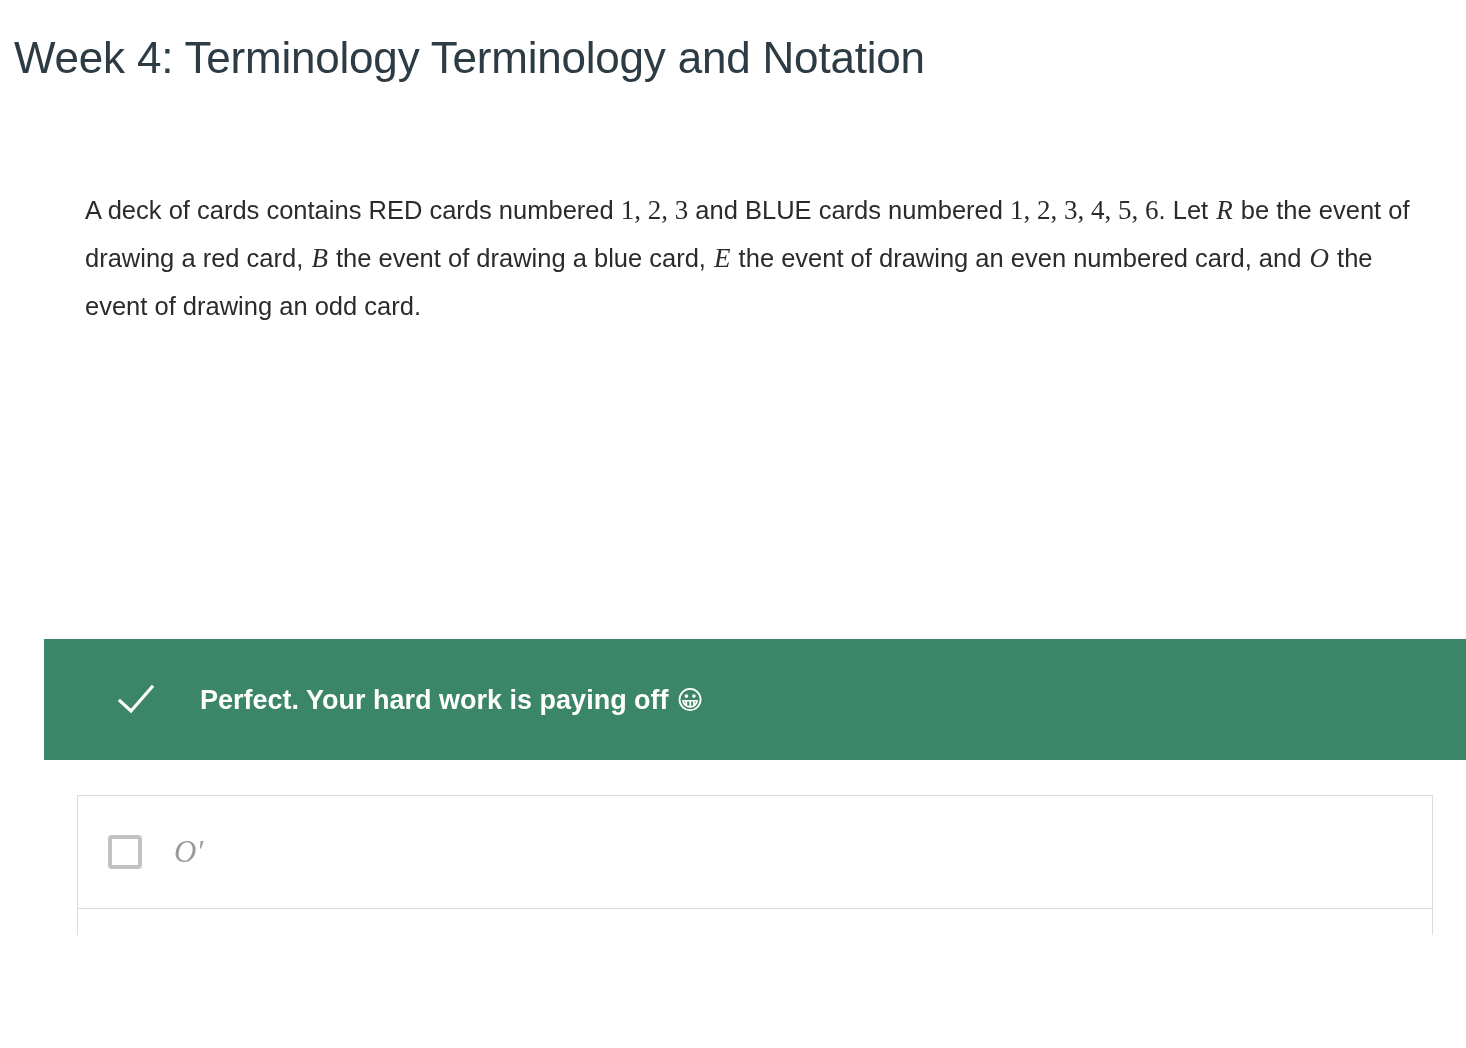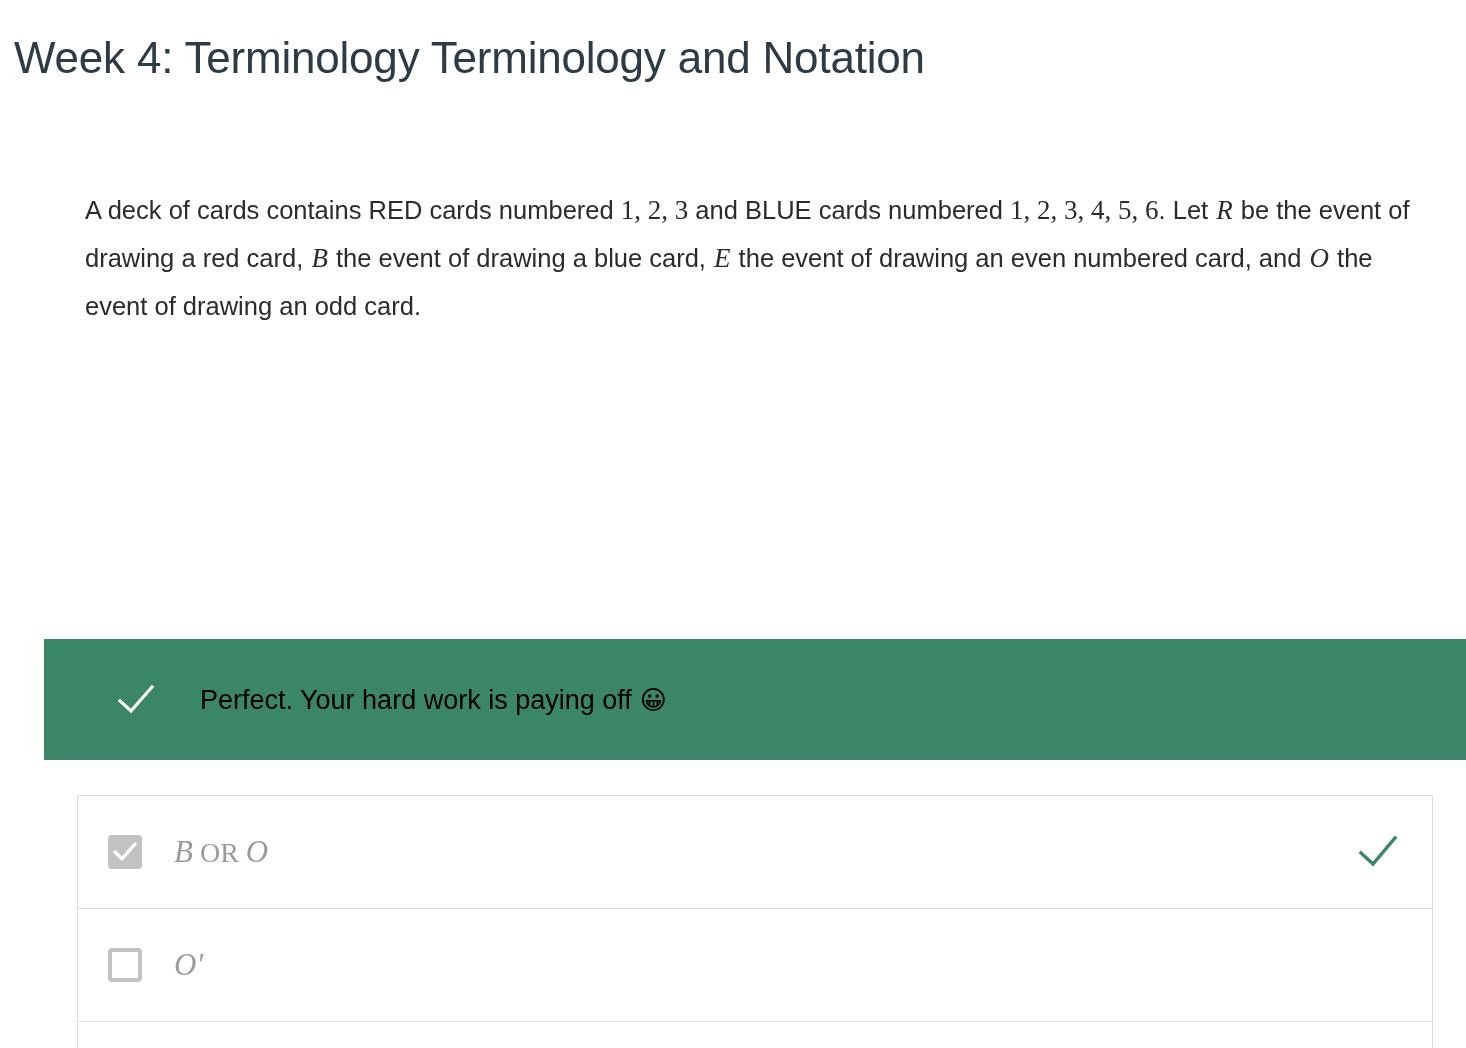--- a/index.html
+++ b/index.html
@@ -95,23 +95,23 @@
     align-items: center;
   }
   .fb-check {
     width: 40px;
     height: 40px;
     flex: 0 0 auto;
     margin-right: 44px;
   }
   .fb-check svg { display: block; }
   .fb-text {
-    color: #000000;
+    color: #ffffff;
     font-size: 27px;
-    font-weight: normal;
+    font-weight: bold;
     line-height: 34px;
     white-space: nowrap;
   }
   .fb-emoji {
     font-family: "DejaVu Sans", sans-serif;
     font-size: 26px;
     margin-left: 8px;
   }
 
   
@@ -210,33 +210,20 @@
         <svg width="40" height="40" viewBox="0 0 40 40" aria-hidden="true">
           <path d="M4 21 L15 31 L36 7" fill="none" stroke="#ffffff" stroke-width="3.2" stroke-linecap="square" stroke-linejoin="miter"></path>
         </svg>
       </span>
       <span class="fb-text"><span>Perfect. Your hard work is paying off</span><span class="fb-emoji">😀</span></span>
     </div>
   </div>
 
   <div class="answers-panel">
 
-    <div class="answer-row">
-      <span class="cbox checked">
-        <svg width="24" height="22" viewBox="0 0 24 22" aria-hidden="true">
-          <path d="M2 11 L9 18 L22 3" fill="none" stroke="#ffffff" stroke-width="3.4" stroke-linecap="round" stroke-linejoin="round"></path>
-        </svg>
-      </span>
-      <span class="answer-label"><span class="v">B</span><span class="op">OR</span><span class="v">O</span></span>
-      <span class="row-correct-mark">
-        <svg width="44" height="44" viewBox="0 0 44 44" aria-hidden="true">
-          <path d="M5 23 L17 34 L39 8" fill="none" stroke="#3b8568" stroke-width="3.4" stroke-linecap="square" stroke-linejoin="miter"></path>
-        </svg>
-      </span>
-    </div>
 
     <div class="answer-row">
       <span class="cbox unchecked"></span>
       <span class="answer-label"><span class="prime">O′</span></span>
     </div>
 
     <div class="answer-row partial"></div>
   </div>
 
 </div>

